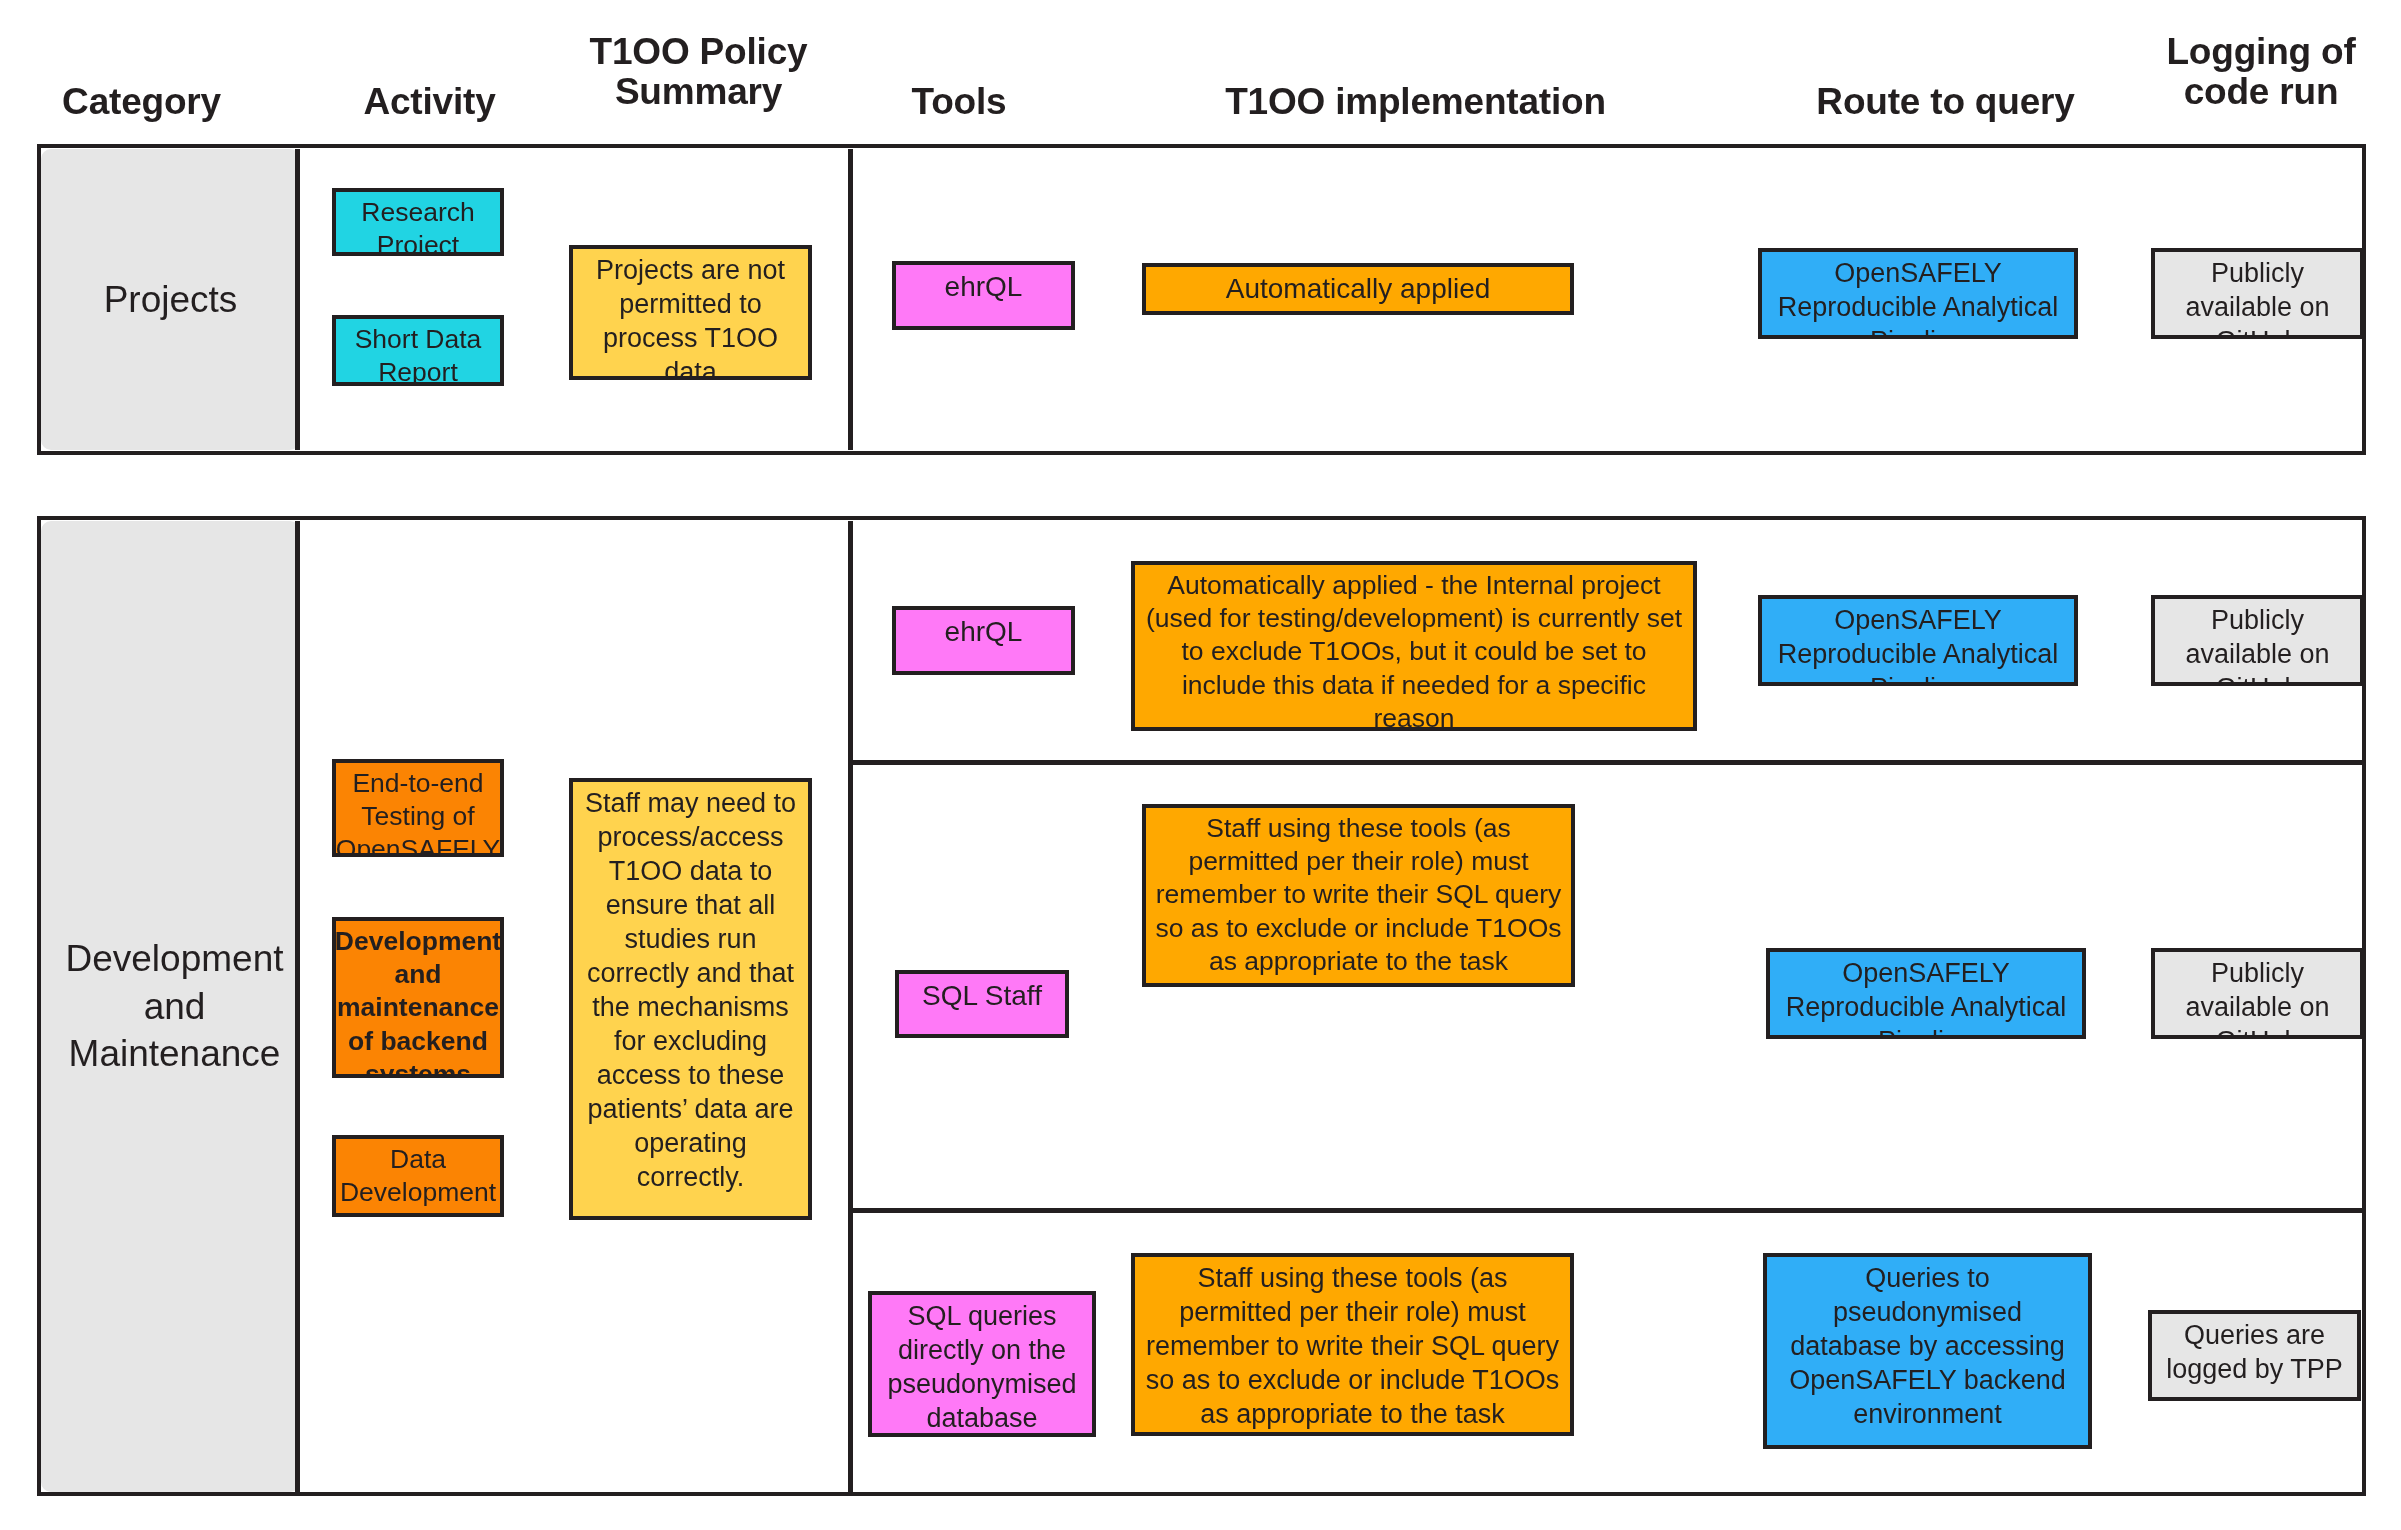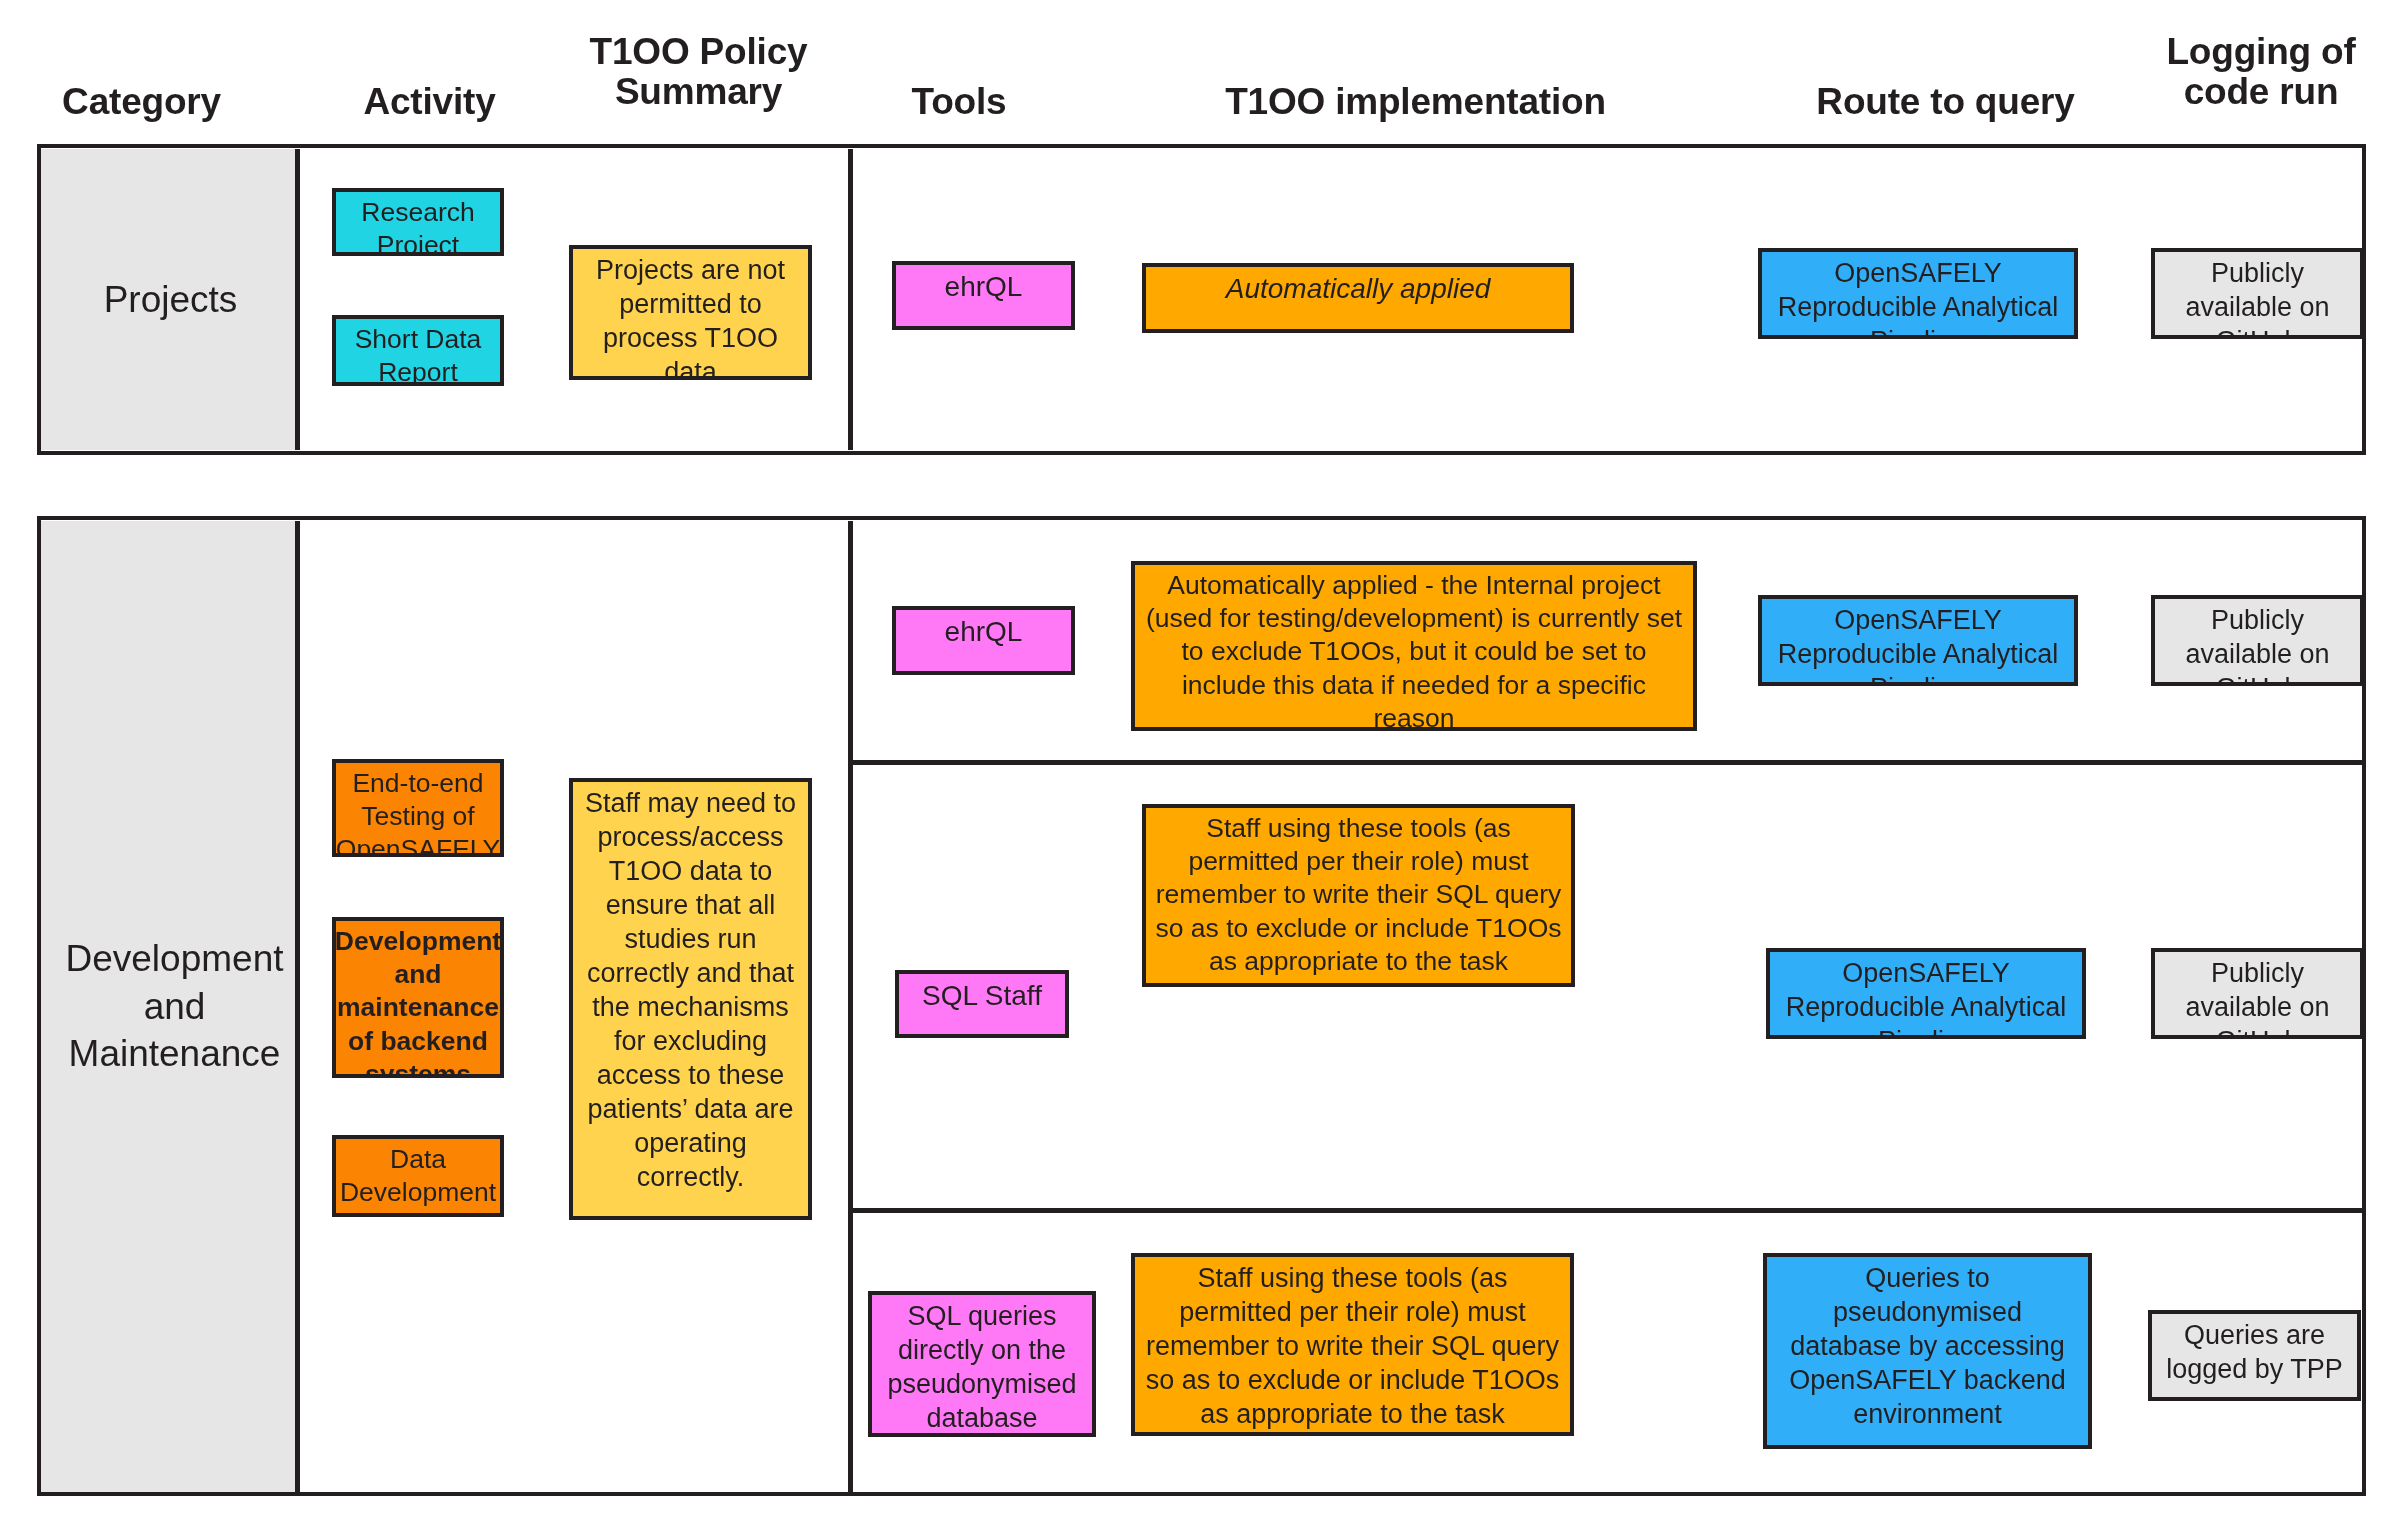--- a/index.html
+++ b/index.html
@@ -55,20 +55,21 @@
     position: absolute;
     background: #e6e6e6;
     display: flex;
     align-items: center;
     justify-content: center;
     text-align: center;
     font-size: 37px;
     line-height: 1.28;
     color: #231f20;
     box-sizing: border-box;
+    border-radius: 10px;
   }
 
   
   .node {
     position: absolute;
     border: 4.6px solid #231f20;
     box-sizing: border-box;
     display: flex;
     align-items: flex-start;
     justify-content: center;
@@ -131,21 +132,21 @@
   </div>
 
   <div class="node yellow fs-30" style="left:569px; top:245px; width:243px; height:135px;">
     <span>Projects are not permitted to process T1OO data</span>
   </div>
 
   <div class="node magenta fs-31" style="left:892px; top:261px; width:183px; height:69px;">
     <span>ehrQL</span>
   </div>
 
-  <div class="node orange fs-31" style="left:1142px; top:263px; width:432px; height:70px;font-style:italic;">
+  <div class="node orange fs-31" style="left:1142px; top:263px; width:432px; height:52px;">
     <span>Automatically applied</span>
   </div>
 
   <div class="node blue fs-30" style="left:1758px; top:248px; width:320px; height:91px;">
     <span>OpenSAFELY Reproducible Analytical Pipeline</span>
   </div>
 
   <div class="node grey fs-30" style="left:2151px; top:248px; width:213px; height:91px;">
     <span>Publicly available on GitHub</span>
   </div>

